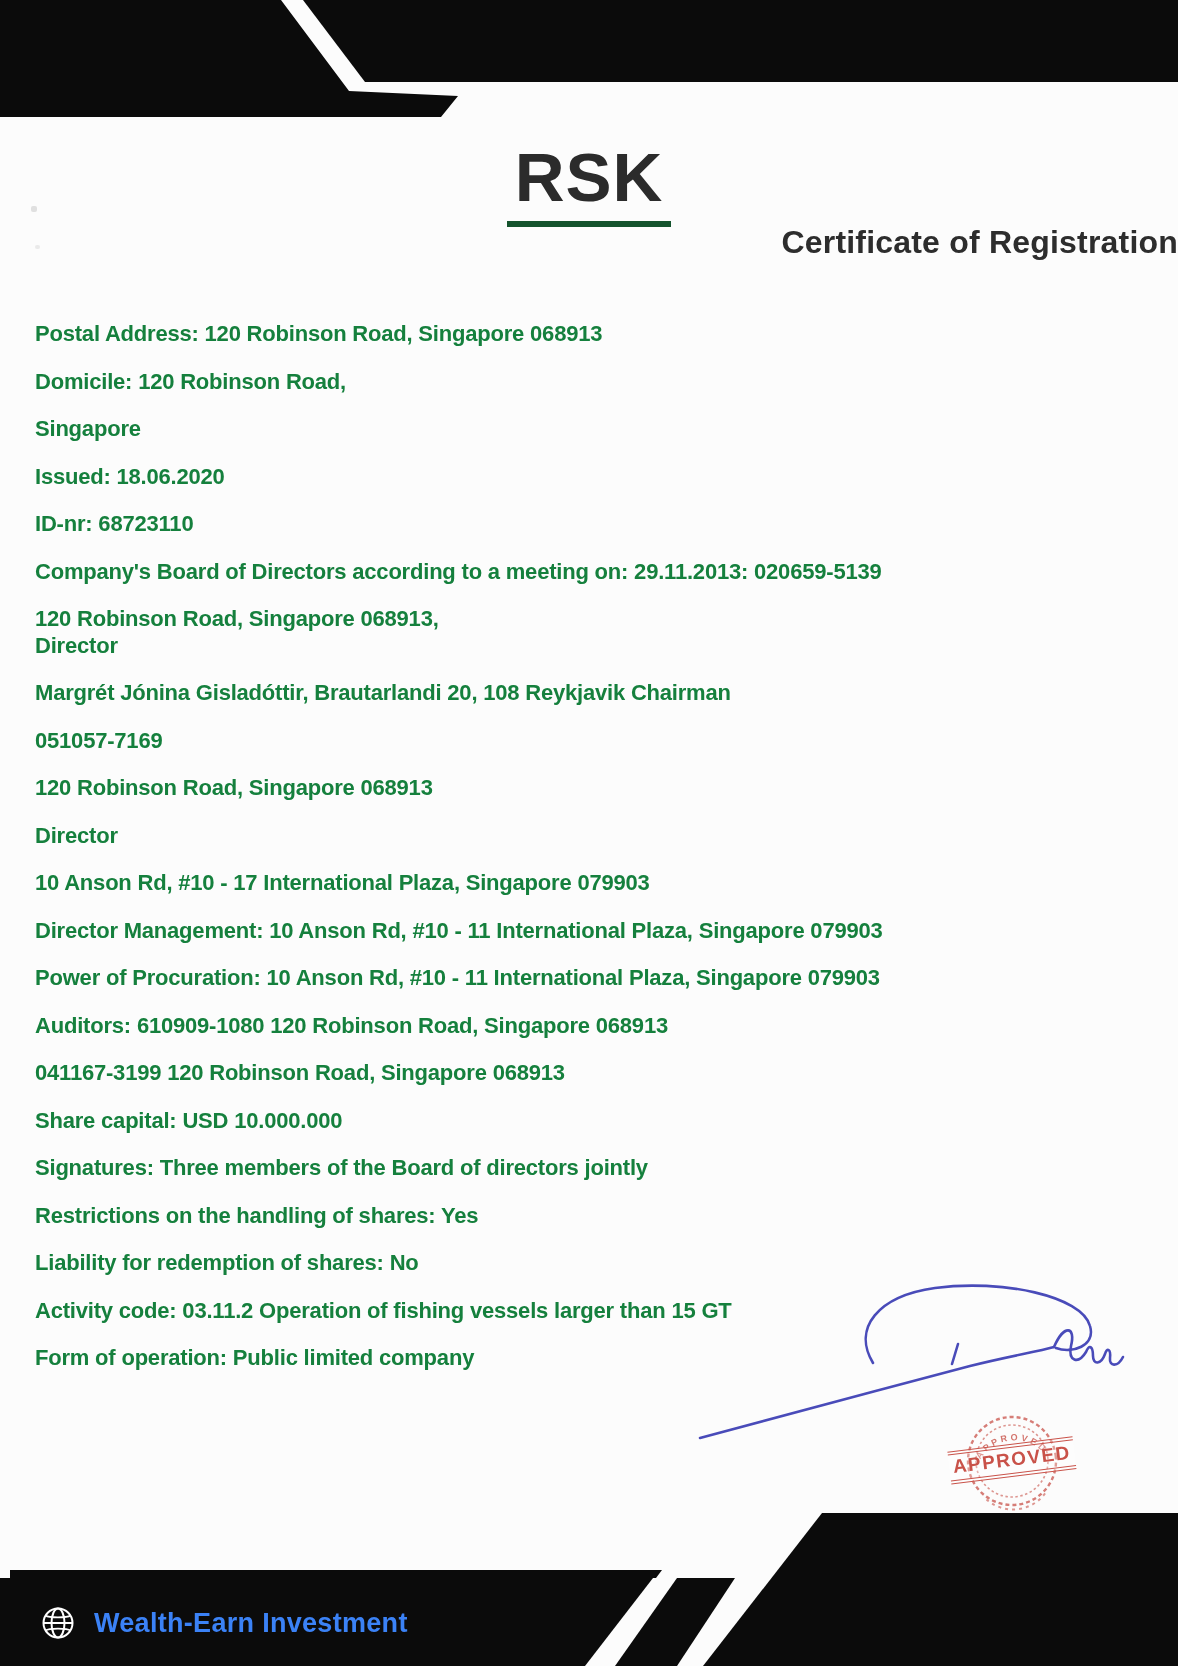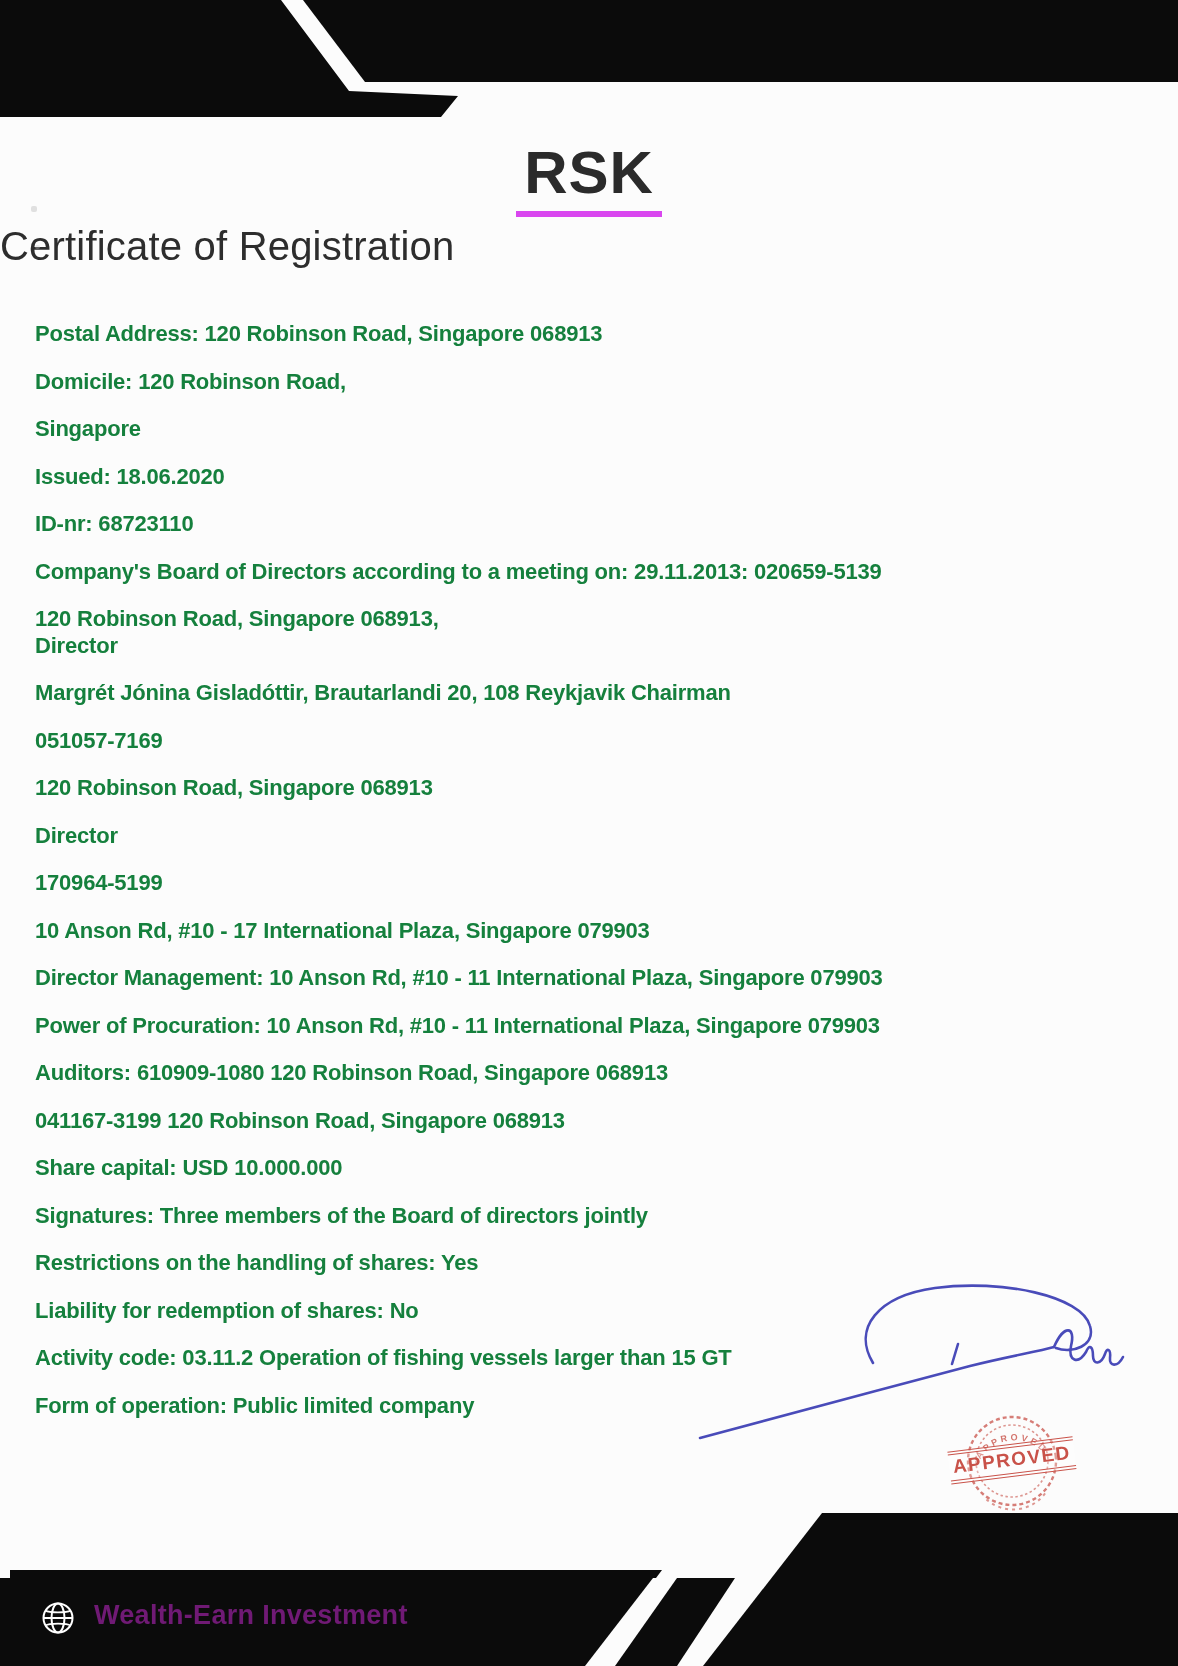--- a/index.html
+++ b/index.html
@@ -6,24 +6,24 @@
   body{width:1178px;height:1666px;position:relative;overflow:hidden;
        background:#fcfcfc;font-family:"Liberation Sans",sans-serif;}
 
   
   .shape-svg{position:absolute;left:0;display:block;}
   #header-shapes{top:0;}
   #footer-shapes{top:1506px;}
 
   
   .title-wrap{position:absolute;top:138px;left:0;width:100%;text-align:center;}
-  .title-main{display:inline-block;font-size:60px;font-weight:700;color:#2b2b2b;
-              letter-spacing:1px;border-bottom:6px solid #d946ef;padding:0 8px 4px 8px;}
-  .subtitle{position:absolute;top:224px;left:0;width:100%;text-align:left;
-            font-size:40px;font-weight:400;color:#2d2d2d;letter-spacing:0.2px;}
+  .title-main{display:inline-block;font-size:69px;font-weight:700;color:#2b2b2b;
+              letter-spacing:1px;border-bottom:6px solid #14532d;padding:0 8px 4px 8px;}
+  .subtitle{position:absolute;top:224px;left:0;width:100%;text-align:right;
+            font-size:32px;font-weight:700;color:#2d2d2d;letter-spacing:0.2px;}
 
   
   .edge-mark{position:absolute;background:#c9c9c9;border-radius:2px;opacity:.55;}
   #edge-mark-1{left:31px;top:206px;width:6px;height:6px;}
   #edge-mark-2{left:35px;top:245px;width:5px;height:4px;opacity:.35;}
 
   
   .body-text{position:absolute;left:35px;top:321px;width:1110px;}
   .body-text p{margin:0 0 21px 0;font-size:22px;line-height:26.5px;font-weight:700;
                color:#15803d;letter-spacing:-0.2px;}
@@ -36,21 +36,21 @@
          transform:rotate(-7deg);opacity:.88;}
   .stamp svg{position:absolute;left:50%;top:50%;transform:translate(-50%,-50%);}
   .stamp-banner{position:absolute;left:50%;top:50%;transform:translate(-50%,-52%);
                 width:126px;text-align:center;color:#c23b31;
                 border-top:4px double #c23b31;border-bottom:4px double #c23b31;
                 padding:1px 0 2px 0;background:rgba(255,255,255,0.25);}
   .stamp-banner span{font-size:19px;font-weight:700;letter-spacing:1.5px;color:#c23b31;}
 
   
   .footer-brand{position:absolute;left:40px;top:1600px;height:46px;
-                display:flex;gap:18px;color:#701a75;}
+                display:flex;align-items:center;gap:18px;color:#3b82f6;}
   .footer-brand .brand-label{font-size:27px;font-weight:700;letter-spacing:0.3px;}
 </style>
 </head>
 <body>
 
 <svg id="header-shapes" class="shape-svg" width="1178" height="130" viewBox="0 0 1178 130">
   <path d="M0,0 H281 L349,91 L458,96 L441,117 H0 Z" fill="#0b0b0b"></path>
   <path d="M303,0 H1178 V82 H365 Z" fill="#0b0b0b"></path>
 </svg>
 
@@ -67,21 +67,20 @@
     <p>Domicile: 120 Robinson Road,</p>
     <p>Singapore</p>
     <p>Issued: 18.06.2020</p>
     <p>ID-nr: 68723110</p>
     <p>Company's Board of Directors according to a meeting on: 29.11.2013: 020659-5139</p>
     <p>120 Robinson Road, Singapore 068913,<br>Director</p>
     <p>Margrét Jónina Gisladóttir, Brautarlandi 20, 108 Reykjavik Chairman</p>
     <p>051057-7169</p>
     <p>120 Robinson Road, Singapore 068913</p>
     <p>Director</p>
-    <p>170964-5199</p>
     <p>10 Anson Rd, #10 - 17 International Plaza, Singapore 079903</p>
     <p>Director Management: 10 Anson Rd, #10 - 11 International Plaza, Singapore 079903</p>
     <p>Power of Procuration: 10 Anson Rd, #10 - 11 International Plaza, Singapore 079903</p>
     <p>Auditors: 610909-1080 120 Robinson Road, Singapore 068913</p>
     <p>041167-3199 120 Robinson Road, Singapore 068913</p>
     <p>Share capital: USD 10.000.000</p>
     <p>Signatures: Three members of the Board of directors jointly</p>
     <p>Restrictions on the handling of shares: Yes</p>
     <p>Liability for redemption of shares: No</p>
     <p>Activity code: 03.11.2 Operation of fishing vessels larger than 15 GT</p>

